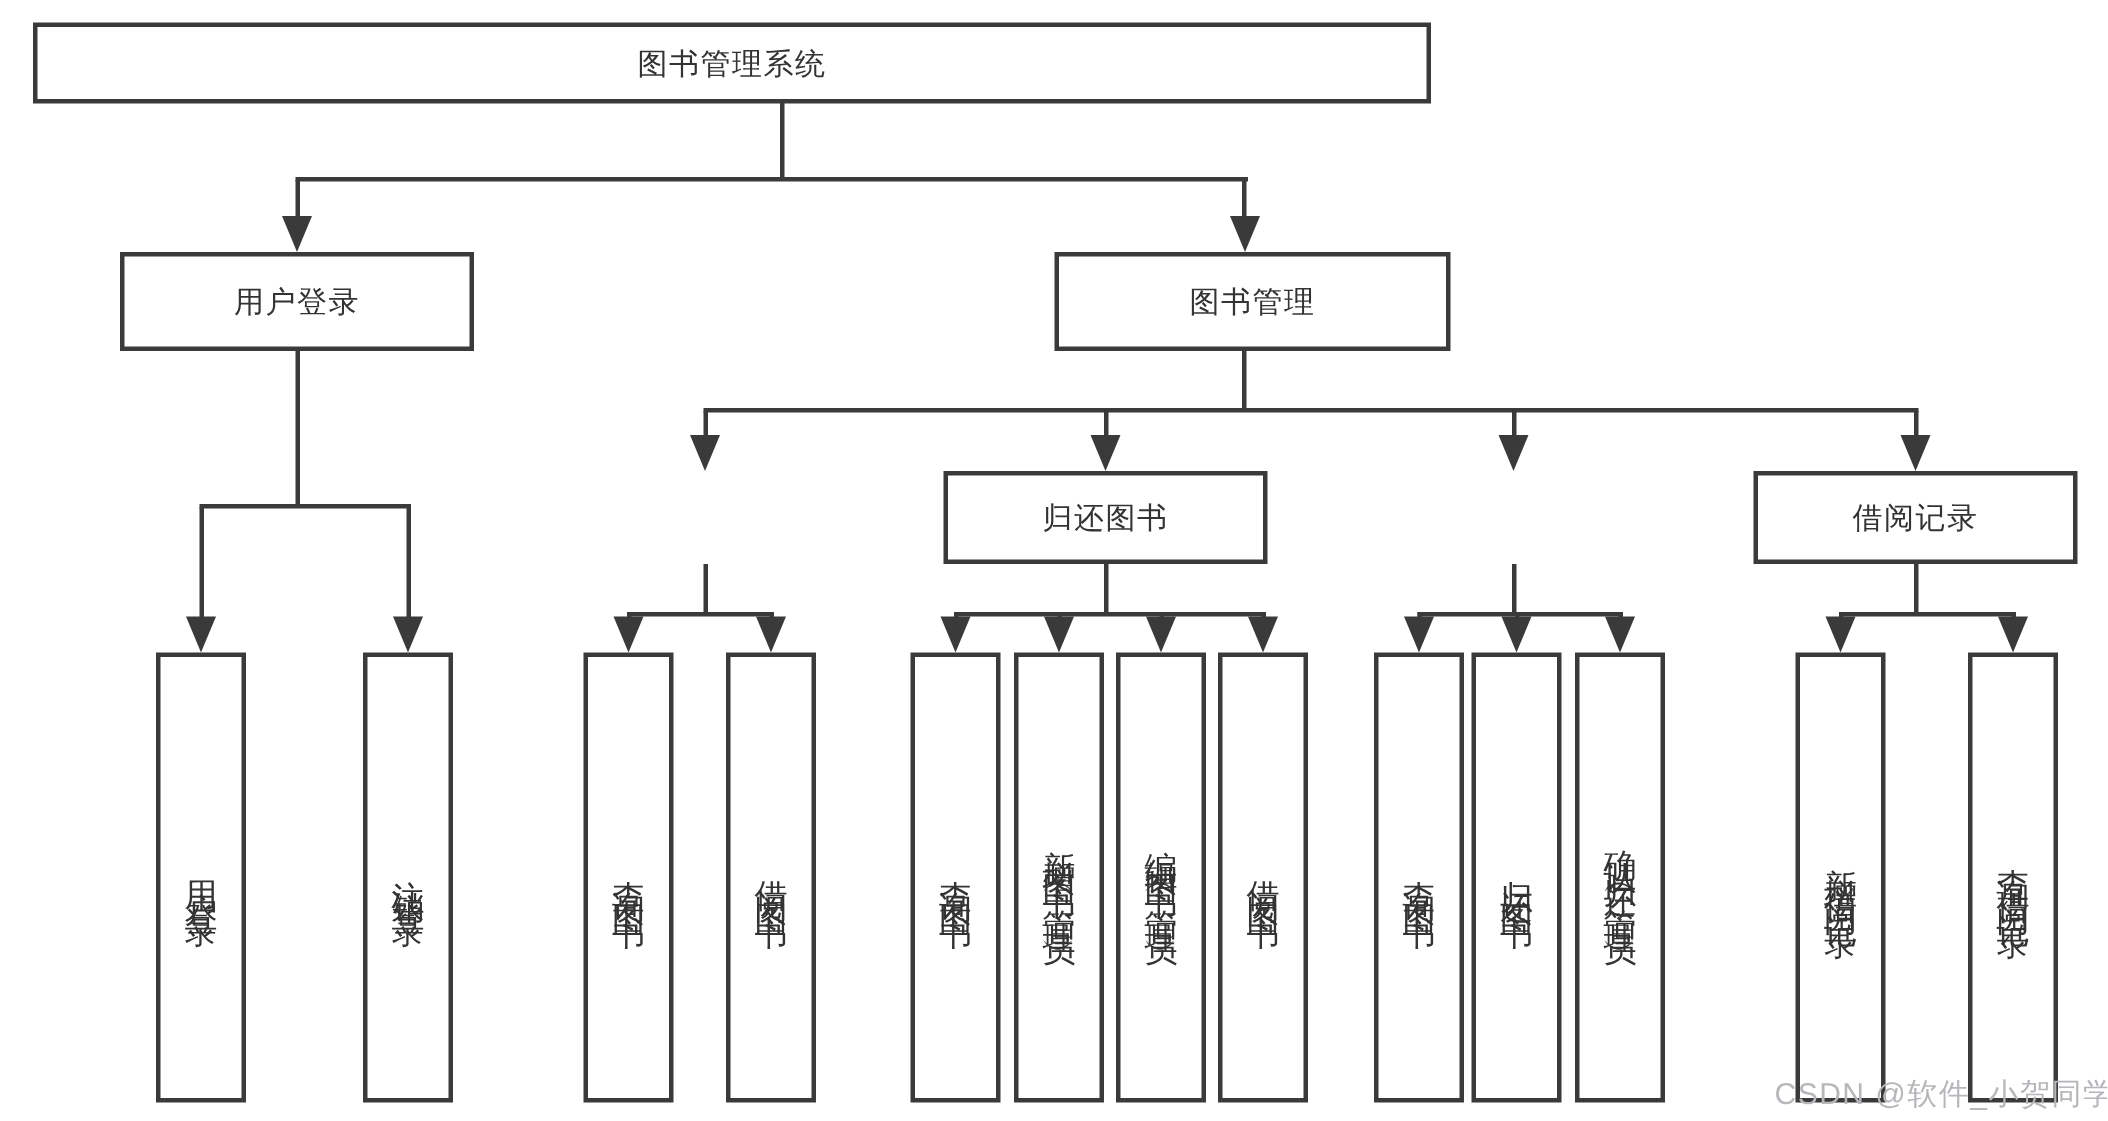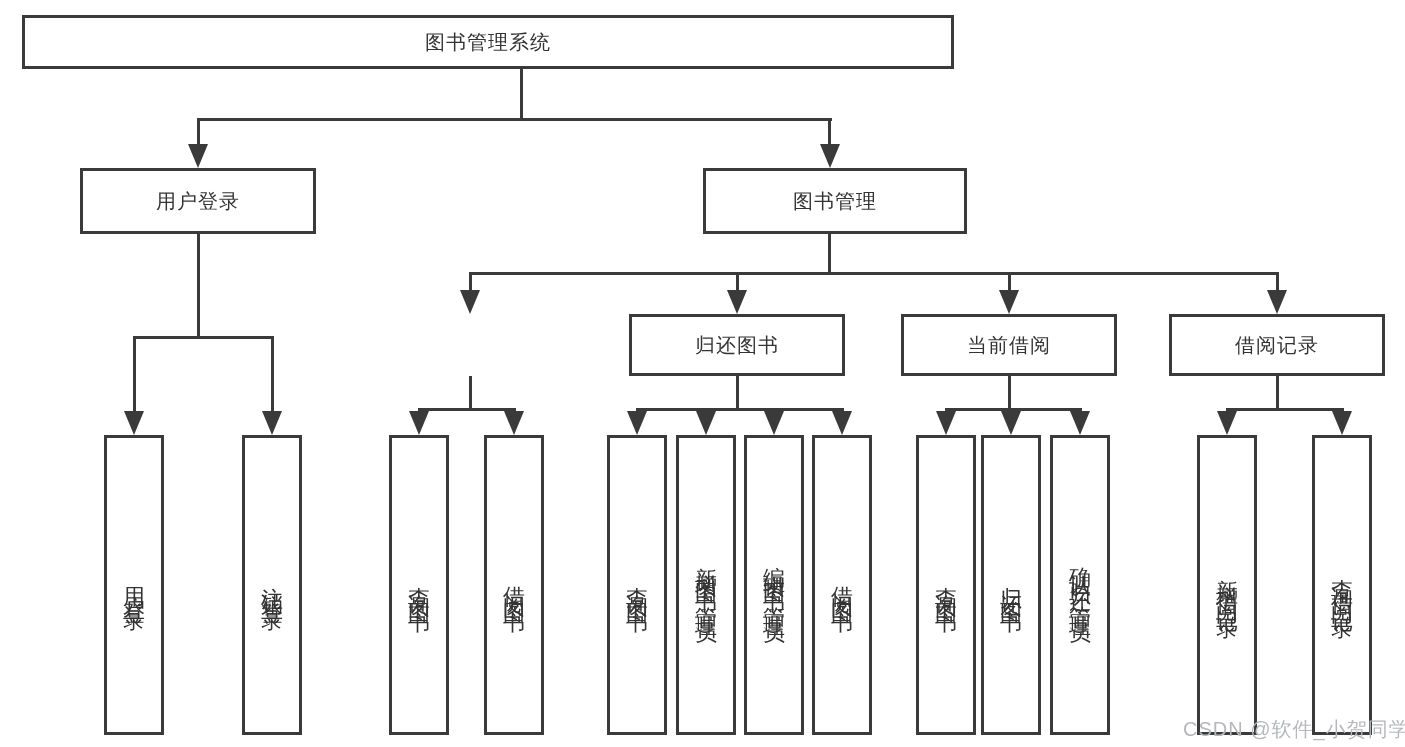--- a/index.html
+++ b/index.html
@@ -61,23 +61,20 @@
 
   <div class="node node-h" style="left:80px; top:168px; width:236px; height:66px;">
     <span>用户登录</span>
   </div>
   <div class="node node-h" style="left:703px; top:168px; width:264px; height:66px;">
     <span>图书管理</span>
   </div>
 
   <div class="node node-h" style="left:629px; top:314px; width:216px; height:62px;">
     <span>归还图书</span>
-  </div>
-  <div class="node node-h" style="left:901px; top:314px; width:216px; height:62px;">
-    <span>当前借阅</span>
   </div>
   <div class="node node-h" style="left:1169px; top:314px; width:216px; height:62px;">
     <span>借阅记录</span>
   </div>
 
   <div class="node leaf" style="left:104px;">
     <span class="vtext">用户登录</span>
   </div>
   <div class="node leaf" style="left:242px;">
     <span class="vtext">注销登录</span>

